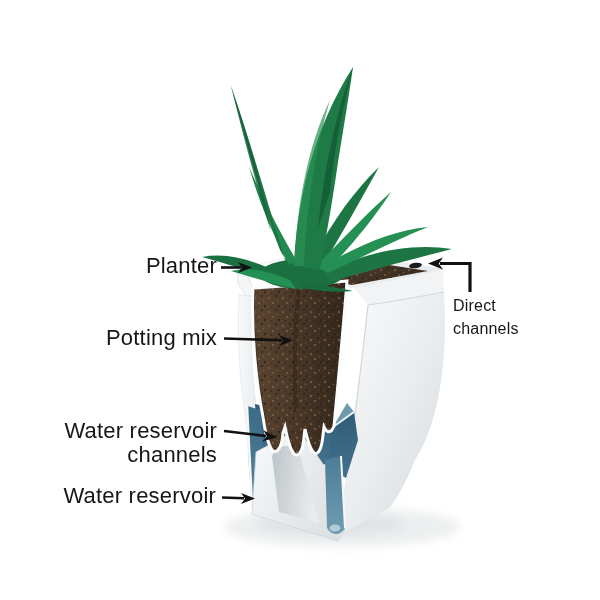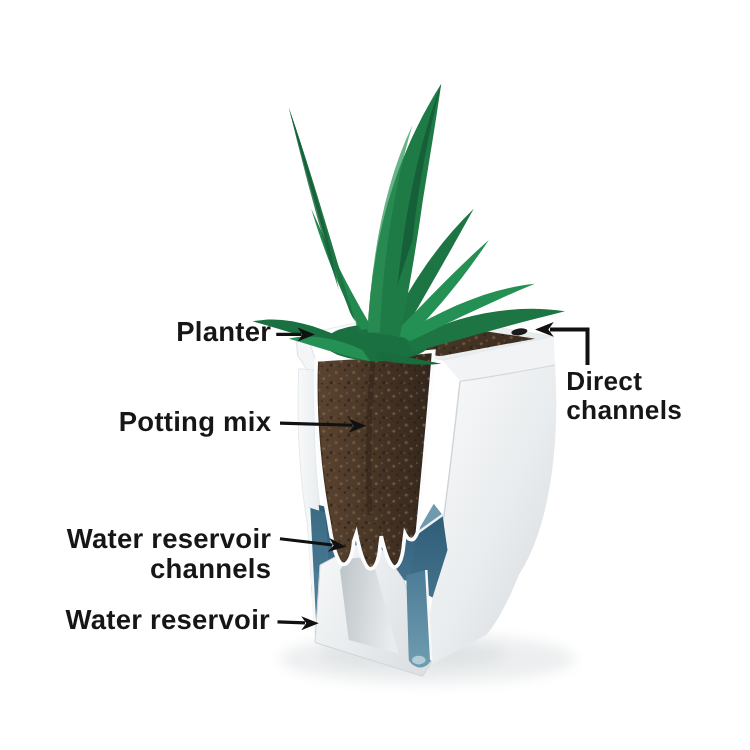--- a/index.html
+++ b/index.html
@@ -2,27 +2,27 @@
 <html><head>
 <meta charset="utf-8">
 <style>
   html,body{margin:0;padding:0;background:#ffffff;}
   .stage{
     position:relative;width:600px;height:600px;overflow:hidden;
     background:#ffffff;font-family:"Liberation Sans",sans-serif;
   }
   .stage svg{position:absolute;left:0;top:0;}
   .label{
-    position:absolute;font-weight:700;color:#161616;
+    position:absolute;font-weight:400;color:#161616;
     font-size:22px;line-height:24px;letter-spacing:0.2px;white-space:nowrap;
   }
   .label .line{display:block;}
   .label.align-right{text-align:right;}
   .label.align-left{text-align:left;}
-  #label-direct{font-size:21px;line-height:23px;}
+  #label-direct{font-size:16px;line-height:23px;}
 </style>
 </head>
 <body>
 
 <div class="stage">
 
 <svg width="600" height="600" viewBox="0 0 600 600">
   <defs>
     <linearGradient id="lgRightFace" x1="0" y1="0" x2="1" y2="1">
       <stop offset="0" stop-color="#fafbfc"></stop>

